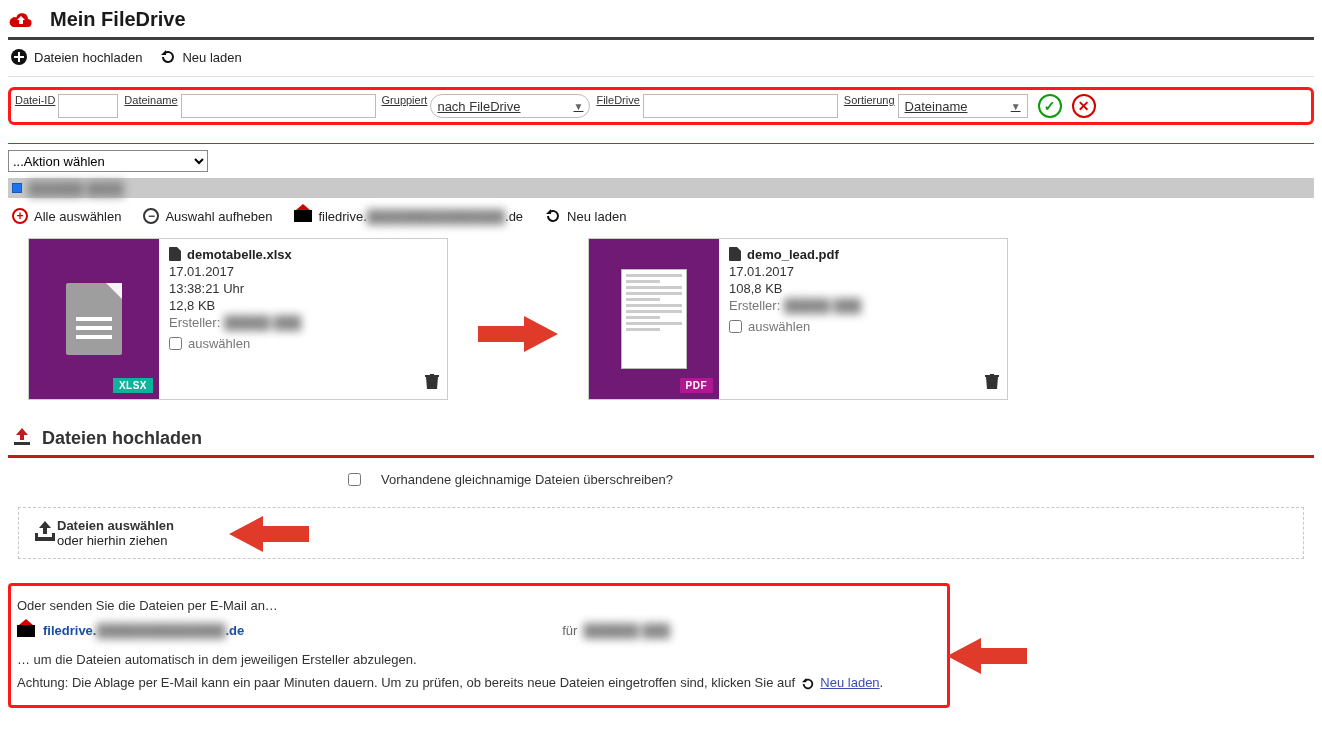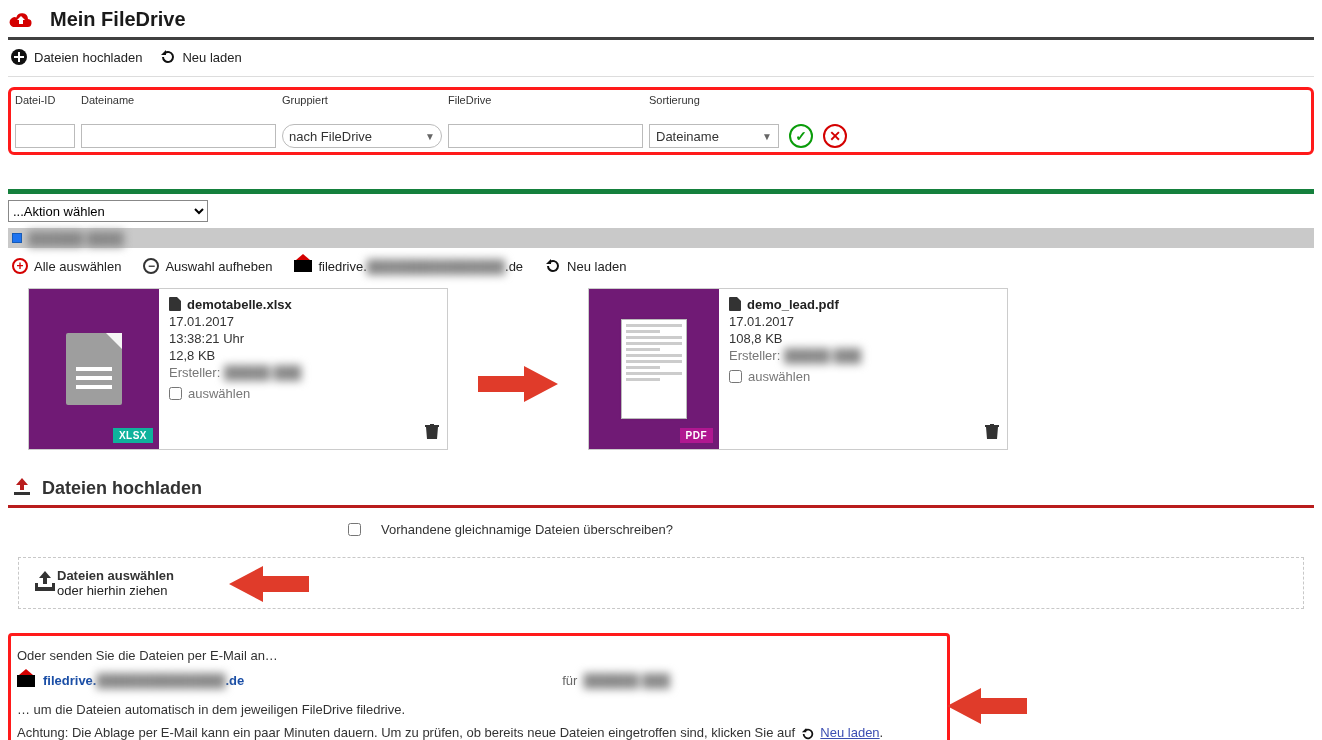--- a/index.html
+++ b/index.html
@@ -10,32 +10,32 @@
   .hdr { display: flex; align-items: center; gap: 10px; padding: 4px 0 6px 0; border-bottom: 3px solid #404040; }
   .hdr h1 { font-size: 20px; font-weight: bold; color: #1a1a1a; margin-left: 6px; }
   .cloud-icon svg { display: block; }
 
   
   .tbar { display: flex; align-items: center; gap: 18px; padding: 8px 2px 10px 2px; border-bottom: 1px solid #ddd; }
   .tbar .btn, .filebar .btn { display: inline-flex; align-items: center; gap: 6px; cursor: pointer; color: #222; }
 
   
   .filter-wrap { margin-top: 10px; padding: 4px; border: 3px solid #ff1a1a; border-radius: 6px; display: flex; align-items: flex-end; gap: 6px; flex-wrap: wrap; }
-  .fcol { display: flex; flex-direction: column; gap: 18px; }
+  .fcol { display: flex; flex-direction: row; gap: 3px; text-decoration: underline; }
   .fcol label { font-size: 11px; color: #333; }
   .fcol input, .fcol select, .fake-select { height: 24px; border: 1px solid #bbb; padding: 2px 6px; font-size: 13px; background: #fff; }
   .w60 { width: 60px; } .w190 { width: 195px; } .w158 { width: 160px; border-radius: 12px; } .w188 { width: 190px; } .w192 { width: 195px; } .w130 { width: 130px; }
   .fake-select { display: flex; align-items: center; justify-content: space-between; cursor: pointer; }
   .tri { color: #666; font-size: 10px; }
   .circbtn { width: 24px; height: 24px; border: 2px solid; border-radius: 50%; display: inline-flex; align-items: center; justify-content: center; font-weight: bold; font-size: 14px; cursor: pointer; margin-left: 4px; background:#fff; }
   .circ-ok { color: #0a9c0a; border-color: #0a9c0a; }
   .circ-cancel { color: #d40000; border-color: #d40000; }
 
   
-  .actionrow { margin-top: 34px; border-top: 5px solid #15803d; padding-top: 6px; }
+  .actionrow { margin-top: 18px; border-top: 1px solid #15803d; padding-top: 6px; }
   .actionrow select { border: 1px solid #888; height: 22px; background: #fff; font-size: 13px; min-width: 200px; }
 
   
   .greybar { margin-top: 6px; background: #c9c9c9; height: 20px; display: flex; align-items: center; padding: 0 4px; gap: 6px; }
   .bluebox { width: 10px; height: 10px; background: #1e73f0; border: 1px solid #145ab8; }
   .blur { filter: blur(4px); color: #888; }
 
   
   .filebar { display: flex; align-items: center; gap: 22px; padding: 10px 4px; }
   .circ-red-plus { width: 16px; height: 16px; border: 2px solid #d40000; border-radius: 50%; display: inline-flex; align-items: center; justify-content: center; color: #d40000; font-weight: bold; font-size: 12px; line-height: 0; }
@@ -322,21 +322,21 @@
     <div class="row" style="margin-top:10px;">
       <span class="mail-icon"></span>
       <span class="addr">
         <span>filedrive.</span><span class="blur">██████████████</span><span>.de</span>
       </span>
       <span class="for">
         <span>für</span>
         <span class="blur">██████ ███</span>
       </span>
     </div>
-    <p style="margin-top:14px;">… um die Dateien automatisch in dem jeweiligen FileDrive filedrive.</p>
+    <p style="margin-top:14px;">… um die Dateien automatisch in dem jeweiligen Ersteller abzulegen.</p>
     <p style="margin-top:8px;">
       <span>Achtung: Die Ablage per E-Mail kann ein paar Minuten dauern. Um zu prüfen, ob bereits neue Dateien eingetroffen sind, klicken Sie auf</span>
       <span class="reload-ic" style="vertical-align:middle; margin:0 2px;">
         <svg width="14" height="14" viewBox="0 0 16 16">
             <path fill="none" stroke="#111" stroke-width="2" d="M3 8a5 5 0 1 0 2-4"></path>
             <path fill="#111" d="M5 1v5H0z" transform="translate(1 0)"></path>
           </svg>
       </span>
       <span class="reload-link">Neu laden</span>.
     </p>

